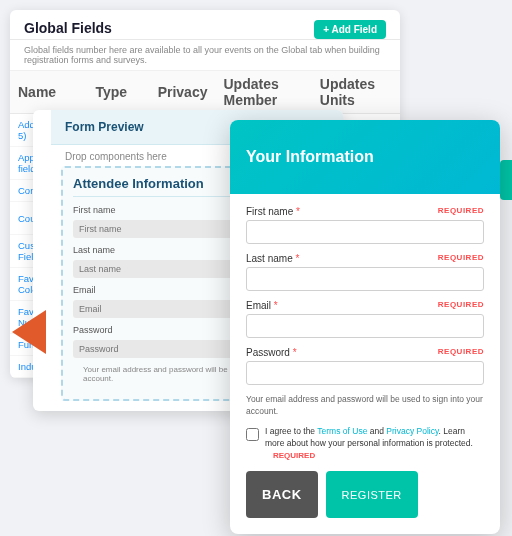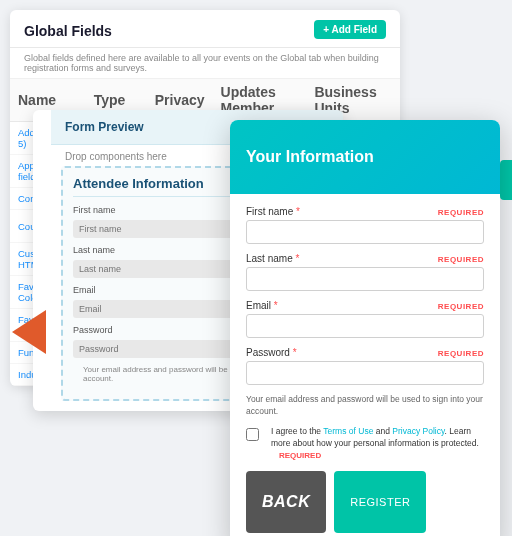--- a/index.html
+++ b/index.html
@@ -18,23 +18,23 @@
       top: 10px;
       left: 10px;
       width: 390px;
       background: #fff;
       border-radius: 6px;
       box-shadow: 0 2px 12px rgba(0,0,0,0.12);
       overflow: hidden;
       z-index: 1;
     }
     .panel-global-header {
-      padding: 10px 14px 8px;
+      padding: 10px 14px 0;
       display: flex;
-      align-items: flex-end;
+      align-items: flex-start;
       justify-content: space-between;
       border-bottom: 1px solid #e8e8e8;
     }
     .panel-global-title {
       font-size: 14px;
       font-weight: 700;
       color: #1a1a2e;
     }
     .btn-add-field {
       background: #00c4a7;
@@ -200,21 +200,21 @@
       color: #fff;
     }
     .your-info-body {
       padding: 12px 16px 0;
     }
     .info-field-group {
       margin-bottom: 9px;
     }
     .info-field-row {
       display: flex;
-      align-items: flex-end;
+      align-items: flex-start;
       justify-content: space-between;
       margin-bottom: 3px;
     }
     .info-field-label {
       font-size: 10px;
       color: #333;
       font-weight: 500;
     }
     .info-field-label .required-star {
       color: #ff4d4f;
@@ -237,21 +237,21 @@
     }
     .account-note {
       font-size: 8.5px;
       color: #666;
       margin: 4px 0 8px;
       line-height: 1.4;
     }
     .checkbox-row {
       display: flex;
       align-items: flex-start;
-      gap: 12px;
+      gap: 6px;
       margin-bottom: 10px;
     }
     .checkbox-row input[type="checkbox"] {
       margin-top: 2px;
       flex-shrink: 0;
     }
     .checkbox-text {
       font-size: 8.5px;
       color: #333;
       line-height: 1.4;
@@ -270,26 +270,25 @@
       display: flex;
       gap: 8px;
       padding: 0 16px;
       margin-top: 2px;
     }
     .btn-back {
       background: #555;
       color: #fff;
       border: none;
       border-radius: 4px;
-      padding: 22px 16px;
-      font-size: 16px;
+      padding: 16px 16px;
+      font-size: 13px;
       font-weight: 700;
       cursor: pointer;
       letter-spacing: 0.5px;
-      font-style: italic;
     }
     .btn-register {
       background: #00c4a7;
       color: #fff;
       border: none;
       border-radius: 4px;
       padding: 6px 16px;
       font-size: 11px;
       font-weight: 400;
       cursor: pointer;
@@ -297,29 +296,29 @@
     }
   </style>
 </head>
 <body>
 
 <div class="panel-global">
   <div class="panel-global-header">
     <span class="panel-global-title">Global Fields</span>
     <button class="btn-add-field">+ Add Field</button>
   </div>
-  <div class="panel-global-desc">Global fields defined here are available to all your events on the Global tab when building registration forms and surveys.</div>
+  <div class="panel-global-desc">Global fields number here are available to all your events on the Global tab when building registration forms and surveys.</div>
   <table class="table-global">
     <thead>
       <tr>
         <th>Name</th>
         <th>Type</th>
         <th>Privacy</th>
         <th>Updates Member</th>
-        <th>Business Units</th>
+        <th>Updates Units</th>
       </tr>
     </thead>
     <tbody id="global-table-body">
     <tr>
       <td class="name-col">Address (Line 5)</td>
       <td class="type-col">text</td>
       <td class="bool-col">No</td>
       <td class="bool-col">Yes</td>
       <td class="bool-col">1</td>
     </tr>

